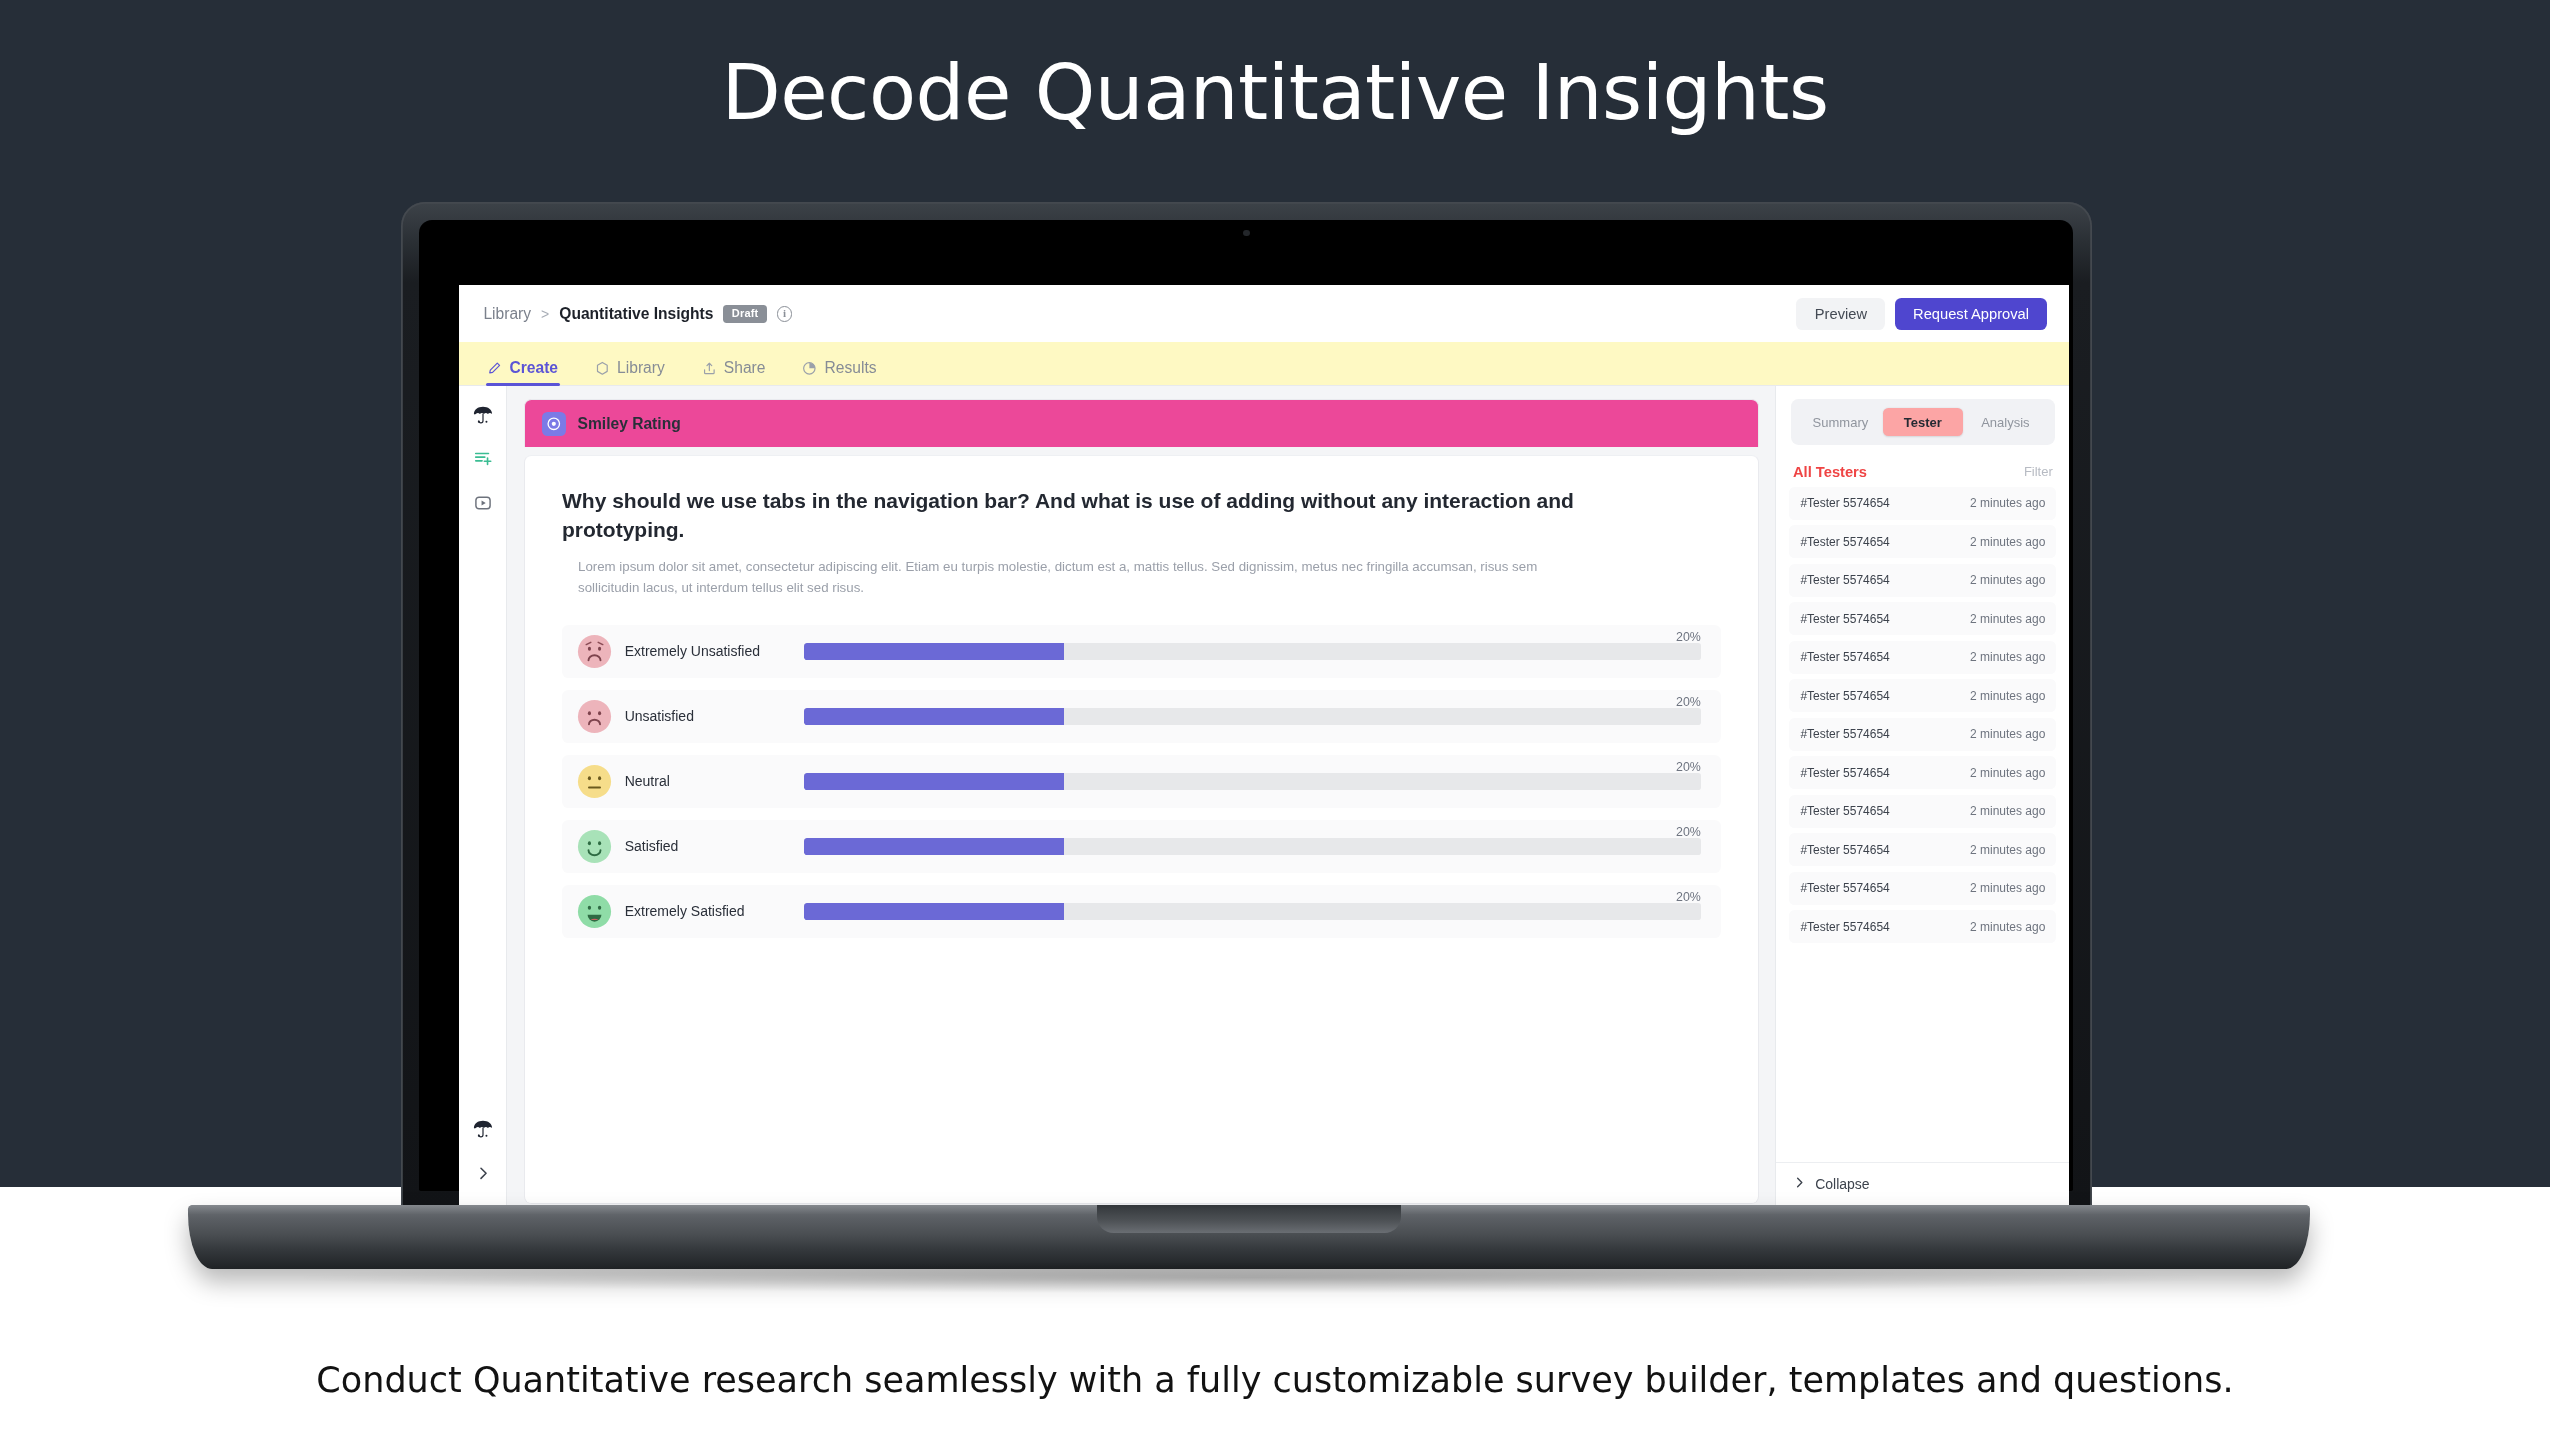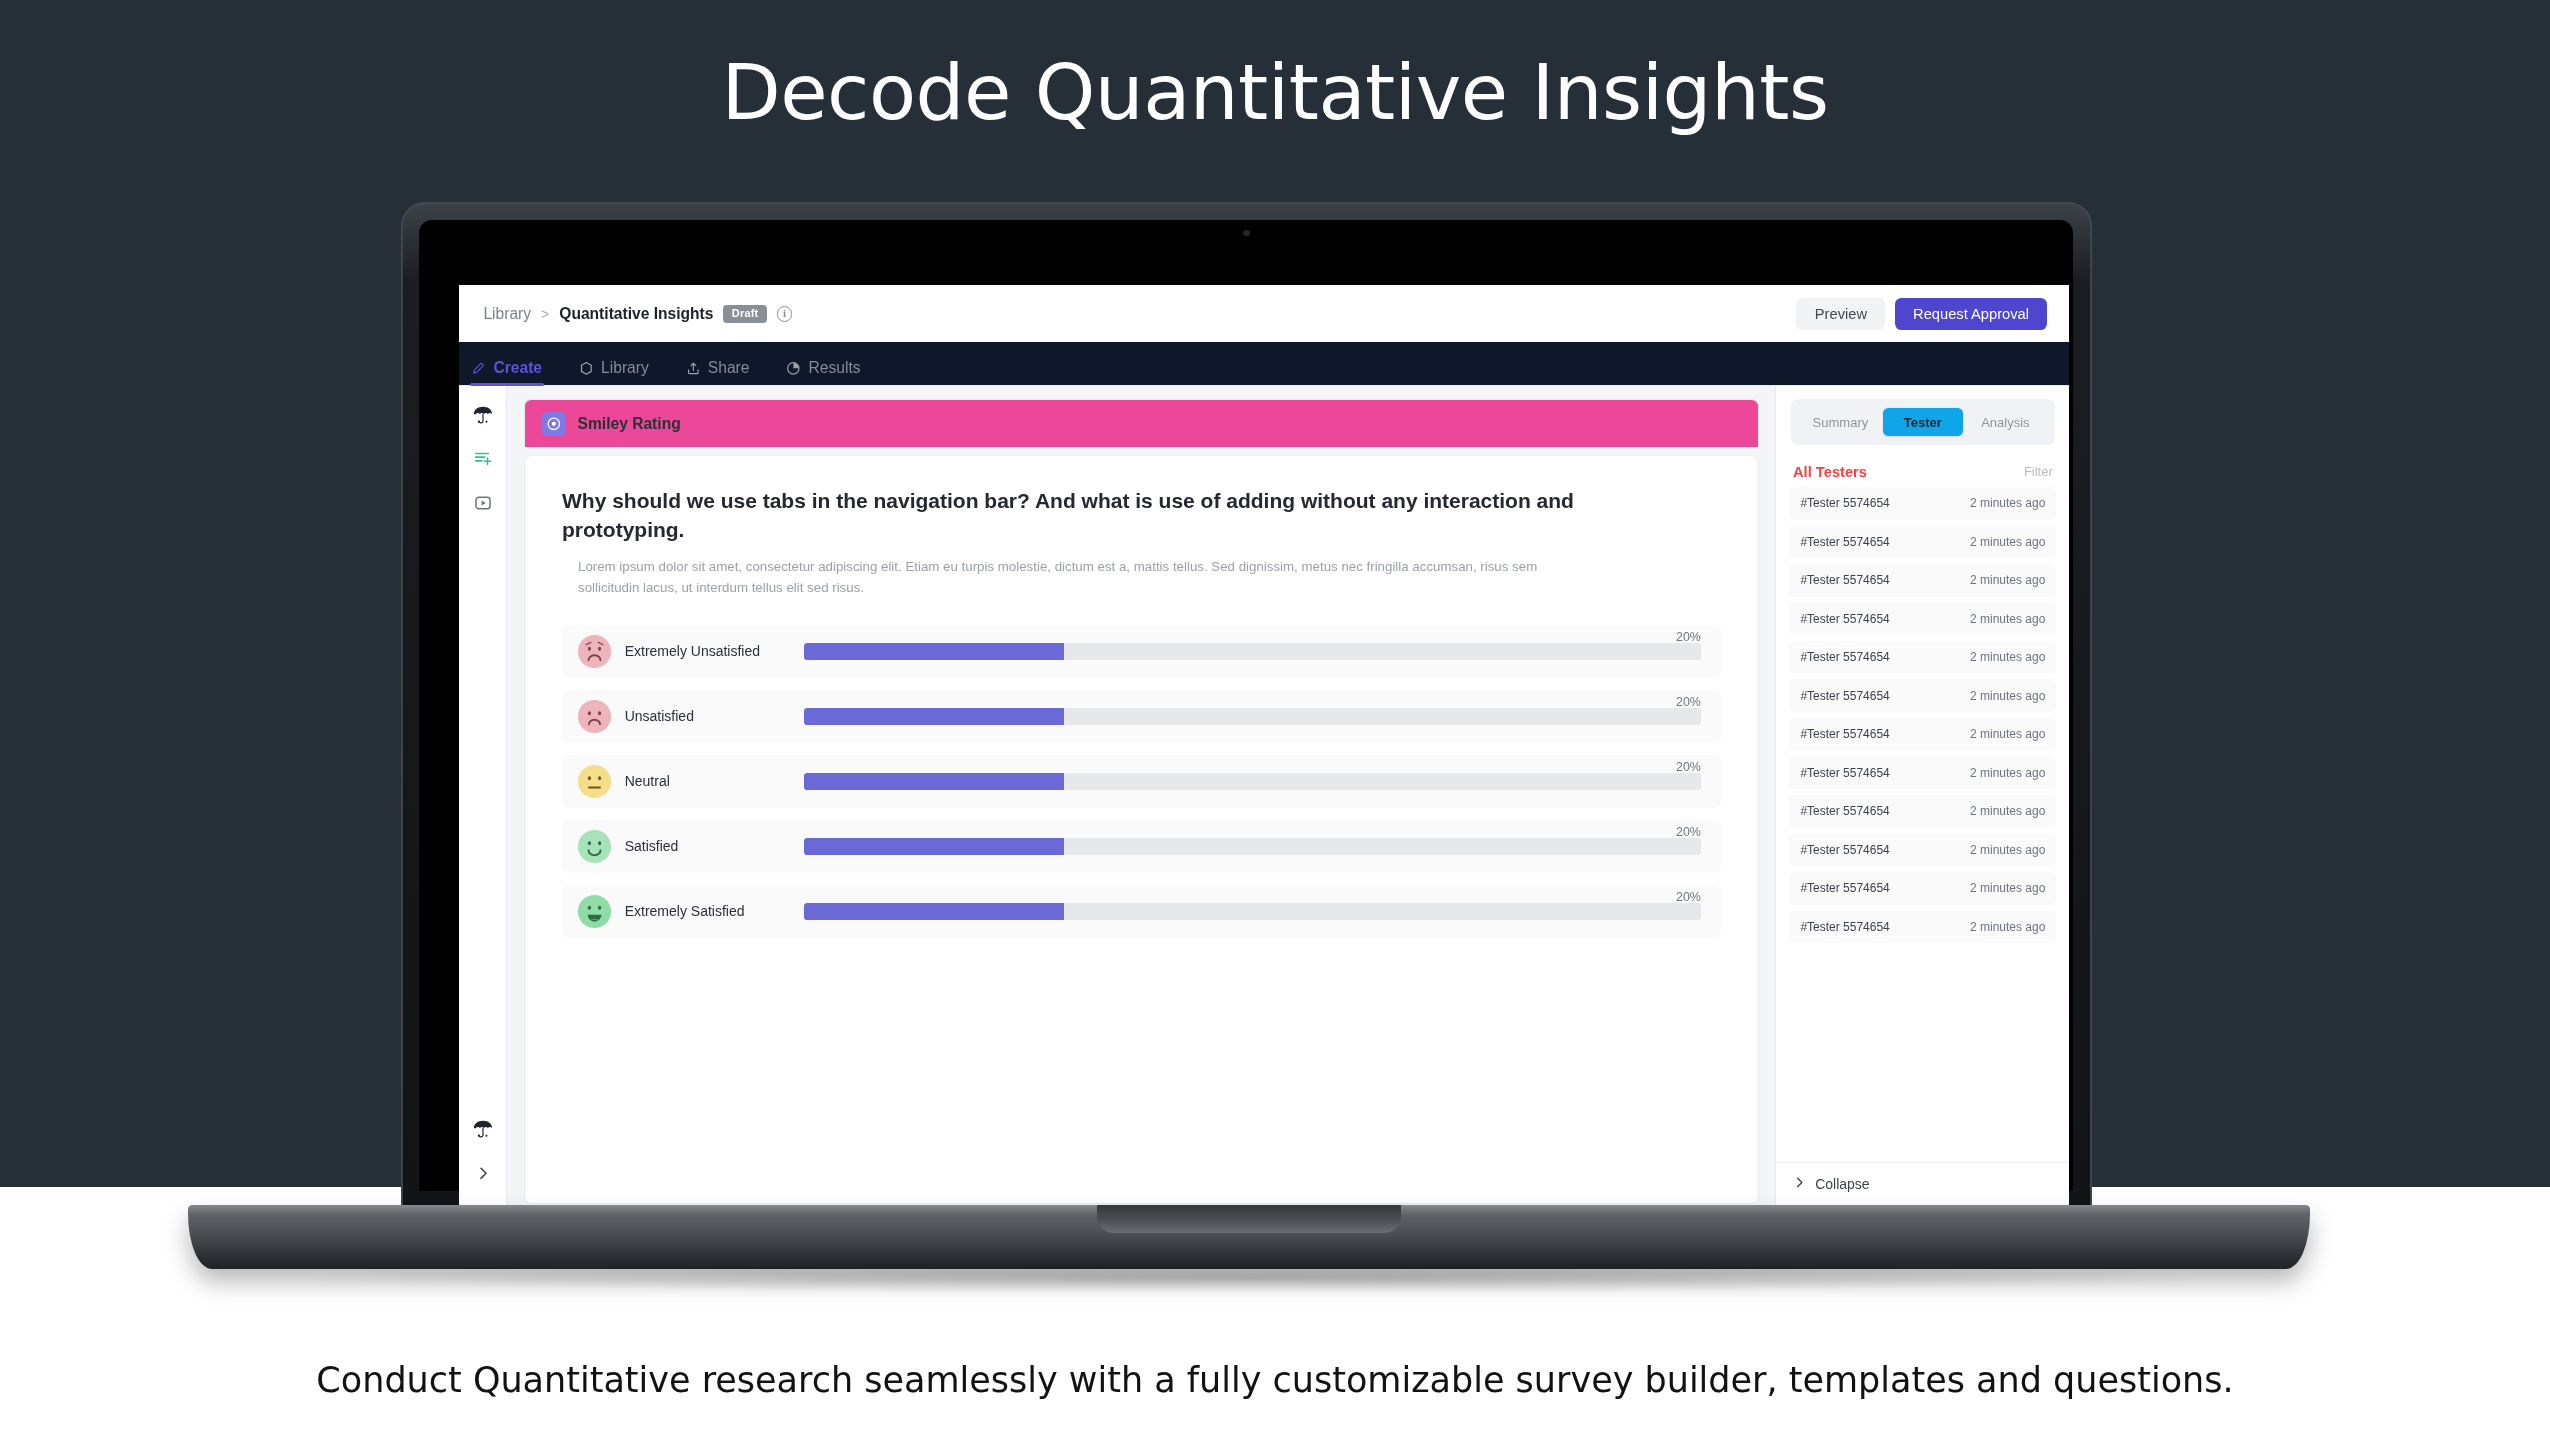--- a/index.html
+++ b/index.html
@@ -113,21 +113,21 @@
   }
   #request-approval-btn {
     font-size: 14.7px; color: #ffffff; background: #4f46cf;
     padding: 8.3px 18.4px; border-radius: 6.4px; border: none; cursor: pointer;
     font-family: inherit; font-weight: 500;
   }
 
   
   #tabbar {
     height: 44px; flex: none; display: flex; align-items: flex-end;
-    gap: 37px; padding: 0 12px; border-bottom: 0.9px solid #e8eaed; background: #0f172a;
+    gap: 37px; padding: 0 28px; border-bottom: 0.9px solid #e8eaed; background: #fef9c3;
   }
   .tab {
     display: flex; align-items: center; gap: 7.4px; padding-bottom: 8.3px;
     font-size: 15.6px; color: #868c96; cursor: pointer; position: relative;
   }
   .tab.active { color: #5b54d6; font-weight: 600; }
   .tab.active::after {
     content:''; position: absolute; left: -1.8px; right: -1.8px; bottom: -0.9px;
     height: 2.8px; background: #5b54d6; border-radius: 1.8px;
   }
@@ -202,21 +202,21 @@
   }
   #segmented {
     margin: 0 14.7px; background: #f1f2f5; border-radius: 7.4px; padding: 9px;
     display: flex; gap: 1.8px;
   }
   .seg {
     flex: 1; text-align: center; font-size: 13px; color: #90959e;
     padding: 6.4px 0; border-radius: 5.5px; cursor: pointer;
   }
   .seg.active {
-    background: #0ea5e9; color: #252a33; font-weight: 700;
+    background: #fca5a5; color: #252a33; font-weight: 700;
     box-shadow: 0 0.9px 1.8px rgba(16,18,22,0.12);
   }
   #panel-subhead {
     display: flex; align-items: center; margin: 18.4px 16.6px 7.4px 16.6px;
   }
   #all-testers-label { font-size: 14.7px; font-weight: 700; color: #ef4444; }
   #filter-label { margin-left: auto; font-size: 13px; color: #b7bbc3; cursor: pointer; }
   #tester-list { flex: 1; overflow: hidden; padding: 0 13px; }
   .tester-row {
     display: flex; align-items: center; background: #fafafb;

